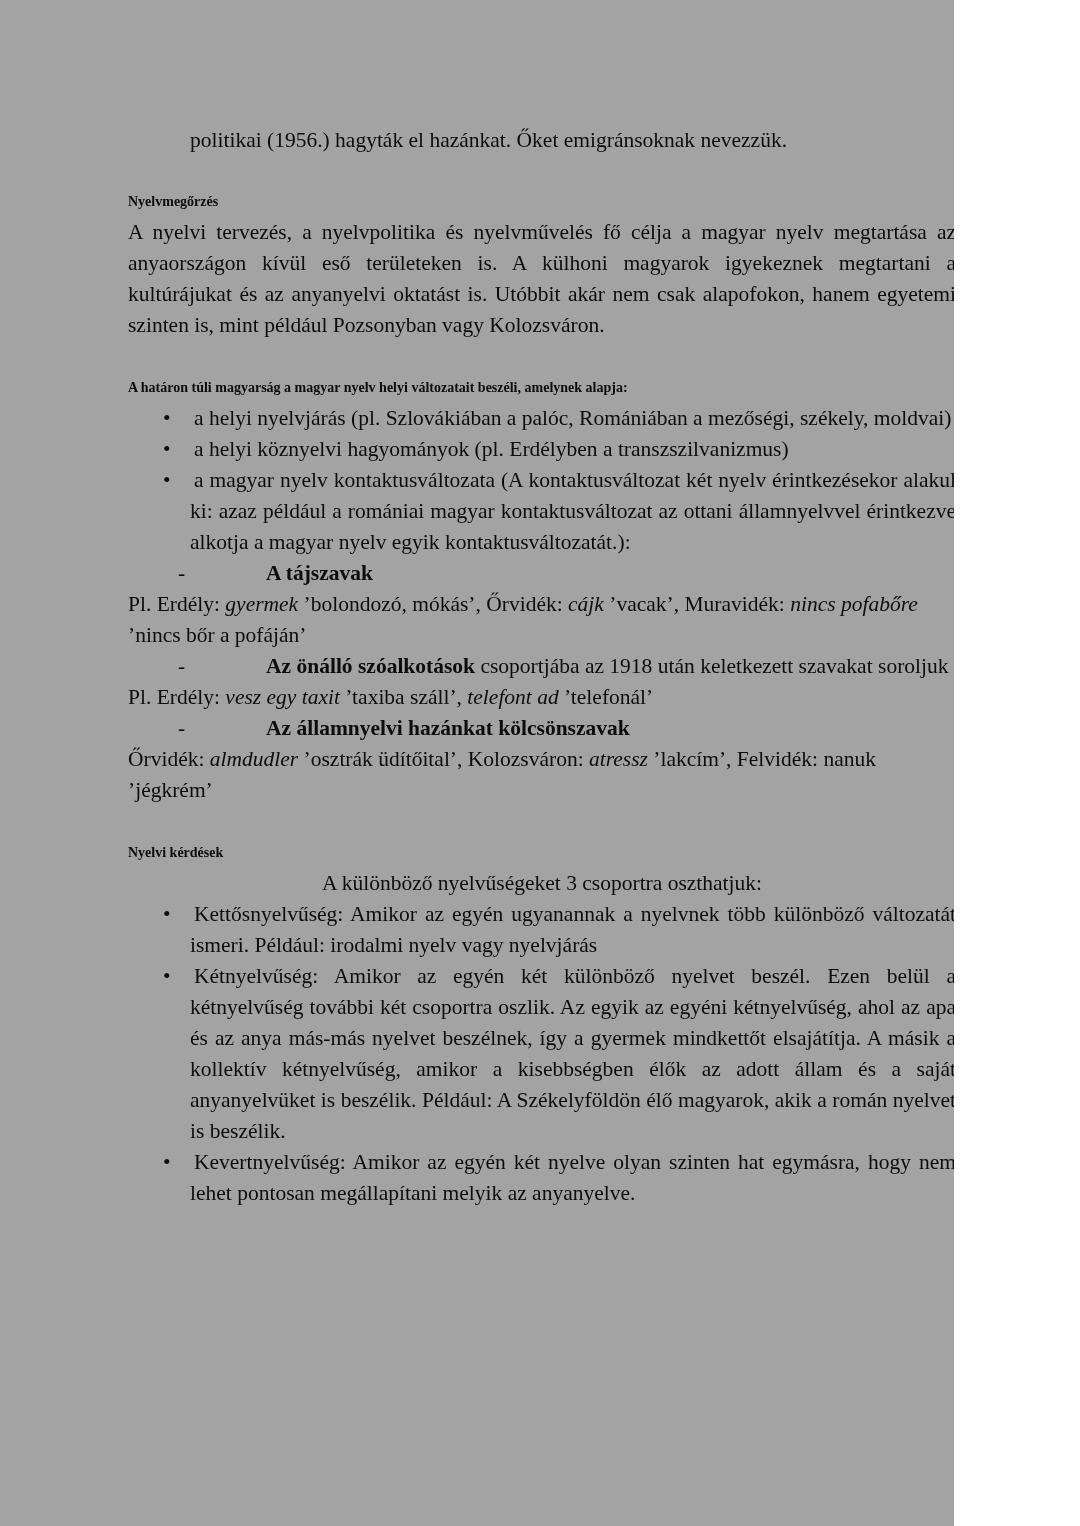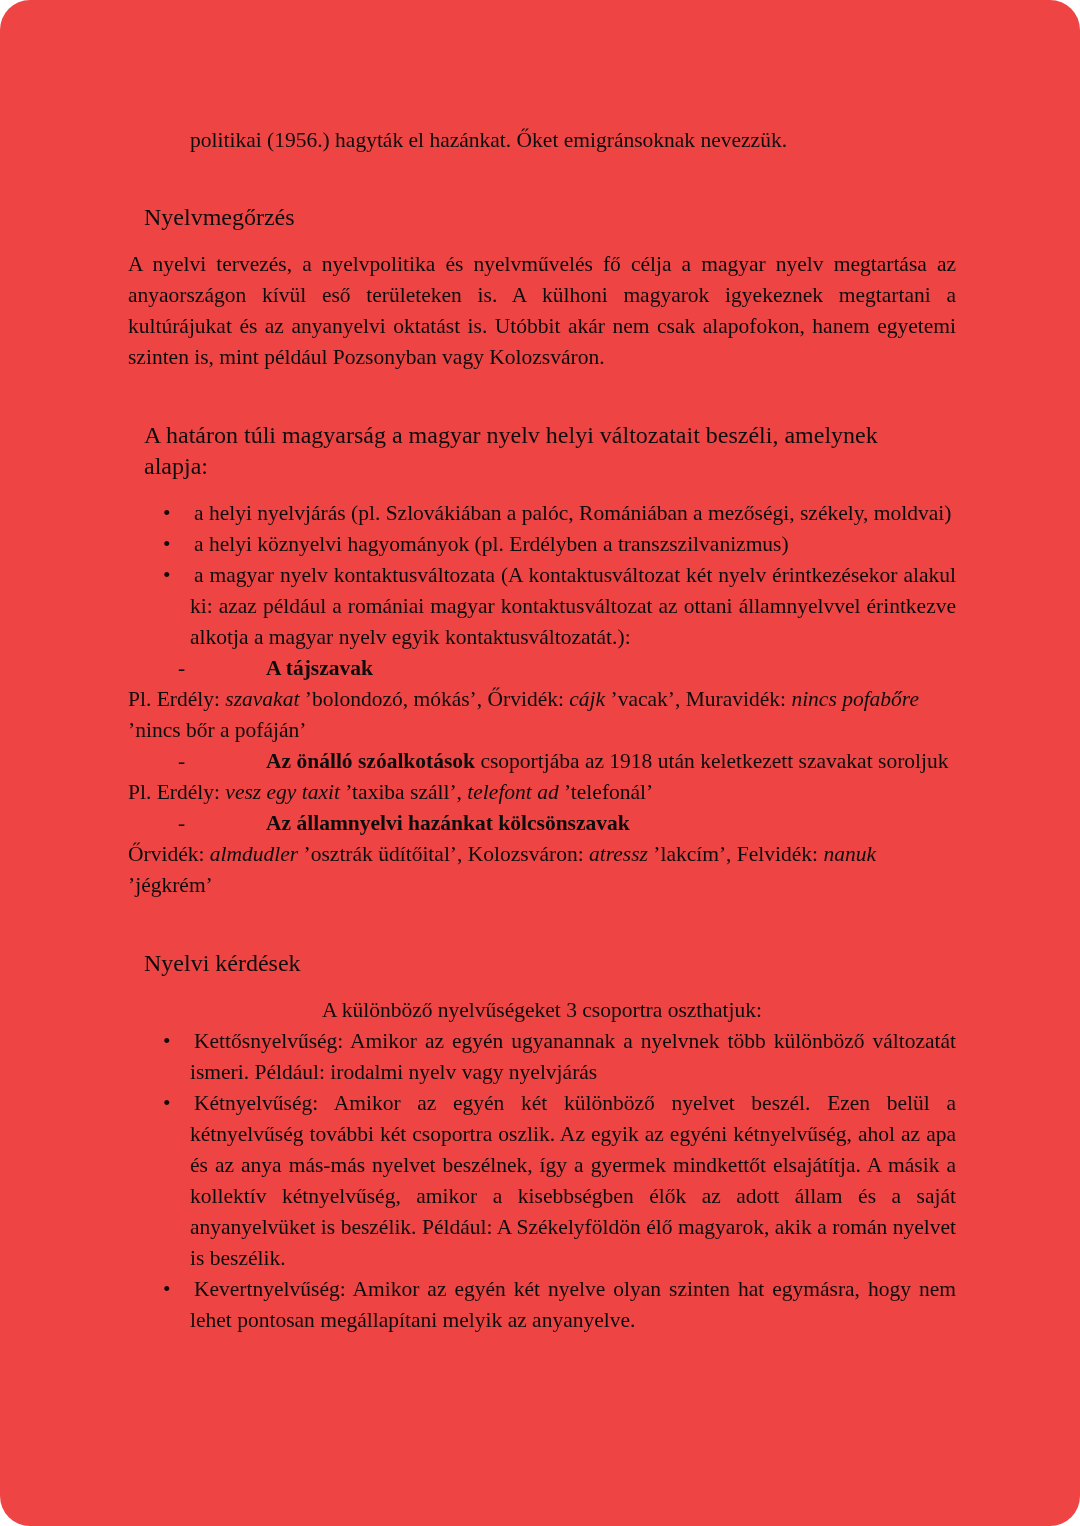--- a/index.html
+++ b/index.html
@@ -10,27 +10,26 @@
   }
   body {
     width: 1080px;
     height: 1526px;
     font-family: "Liberation Serif", "DejaVu Serif", serif;
     color: #0d0d0d;
     -webkit-font-smoothing: antialiased;
   }
   .page {
     position: relative;
-    width: 1080px;
+    width: 954px;
     height: 1526px;
-    background: #ef4444;
+    background: #a3a3a3;
     box-sizing: border-box;
     padding: 0;
     overflow: hidden;
-    border-radius: 30px;
   }
   .content {
     position: absolute;
     left: 128px;
     top: 125px;
     width: 828px;
   }
   p, .line, .bullet-text, .dash-text {
     margin: 4px;
     padding: 0;
@@ -39,24 +38,24 @@
     font-size: 21.5px;
     line-height: 31px;
     text-align: justify;
     text-justify: inter-word;
     margin: 0;
   }
   .para.first-para {
     text-indent: 62px;
   }
   .heading {
-    font-size: 24px;
+    font-size: 14px;
     line-height: 31px;
-    font-weight: normal;
-    margin: 16px;
+    font-weight: bold;
+    margin: 0;
   }
   .spacer-md { height: 30px; }
   .spacer-lg { height: 31px; }
 
   
   ul.b-list {
     list-style: none;
     margin: 0;
     padding: 0;
   }
@@ -137,37 +136,37 @@
         <span class="bullet-text">a magyar nyelv kontaktusváltozata (A kontaktusváltozat két nyelv érintkezésekor alakul ki: azaz például a romániai magyar kontaktusváltozat az ottani államnyelvvel érintkezve alkotja a magyar nyelv egyik kontaktusváltozatát.):</span>
       </li>
     </ul>
 
     <ul class="d-list">
       <li>
         <span class="marker">-</span>
         <span class="bold">A tájszavak</span><span></span>
       </li>
       <li class="sub-example" style="padding-left:0">
-        <span><span>Pl. Erdély: </span><span style="font-style: italic;">szavakat</span><span> ’bolondozó, mókás’, Őrvidék: </span><span style="font-style: italic;">cájk</span><span> ’vacak’, Muravidék: </span><span style="font-style: italic;">nincs pofabőre</span><span> ’nincs bőr a pofáján’</span></span>
+        <span><span>Pl. Erdély: </span><span style="font-style: italic;">gyermek</span><span> ’bolondozó, mókás’, Őrvidék: </span><span style="font-style: italic;">cájk</span><span> ’vacak’, Muravidék: </span><span style="font-style: italic;">nincs pofabőre</span><span> ’nincs bőr a pofáján’</span></span>
       </li>
 
       <li>
         <span class="marker">-</span>
         <span class="bold">Az önálló szóalkotások</span><span> csoportjába az 1918 után keletkezett szavakat soroljuk</span>
       </li>
       <li class="sub-example" style="padding-left:0">
         <span><span>Pl. Erdély: </span><span style="font-style: italic;">vesz egy taxit</span><span> ’taxiba száll’, </span><span style="font-style: italic;">telefont ad</span><span> ’telefonál’</span></span>
       </li>
 
       <li>
         <span class="marker">-</span>
         <span class="bold">Az államnyelvi hazánkat kölcsönszavak</span><span></span>
       </li>
       <li class="sub-example" style="padding-left:0">
-        <span><span>Őrvidék: </span><span style="font-style: italic;">almdudler</span><span> ’osztrák üdítőital’, Kolozsváron: </span><span style="font-style: italic;">atressz</span><span> ’lakcím’, Felvidék: </span><span style="font-style: italic; margin-top: 17px;">nanuk</span><span> ’jégkrém’</span></span>
+        <span><span>Őrvidék: </span><span style="font-style: italic;">almdudler</span><span> ’osztrák üdítőital’, Kolozsváron: </span><span style="font-style: italic;">atressz</span><span> ’lakcím’, Felvidék: </span><span style=" margin-top: 17px;">nanuk</span><span> ’jégkrém’</span></span>
       </li>
     </ul>
 
     <div class="spacer-lg"></div>
 
     <p class="heading">Nyelvi kérdések</p>
     <p class="para" style="text-align:center">A különböző nyelvűségeket 3 csoportra oszthatjuk:</p>
 
     <ul class="b-list">
       <li>

